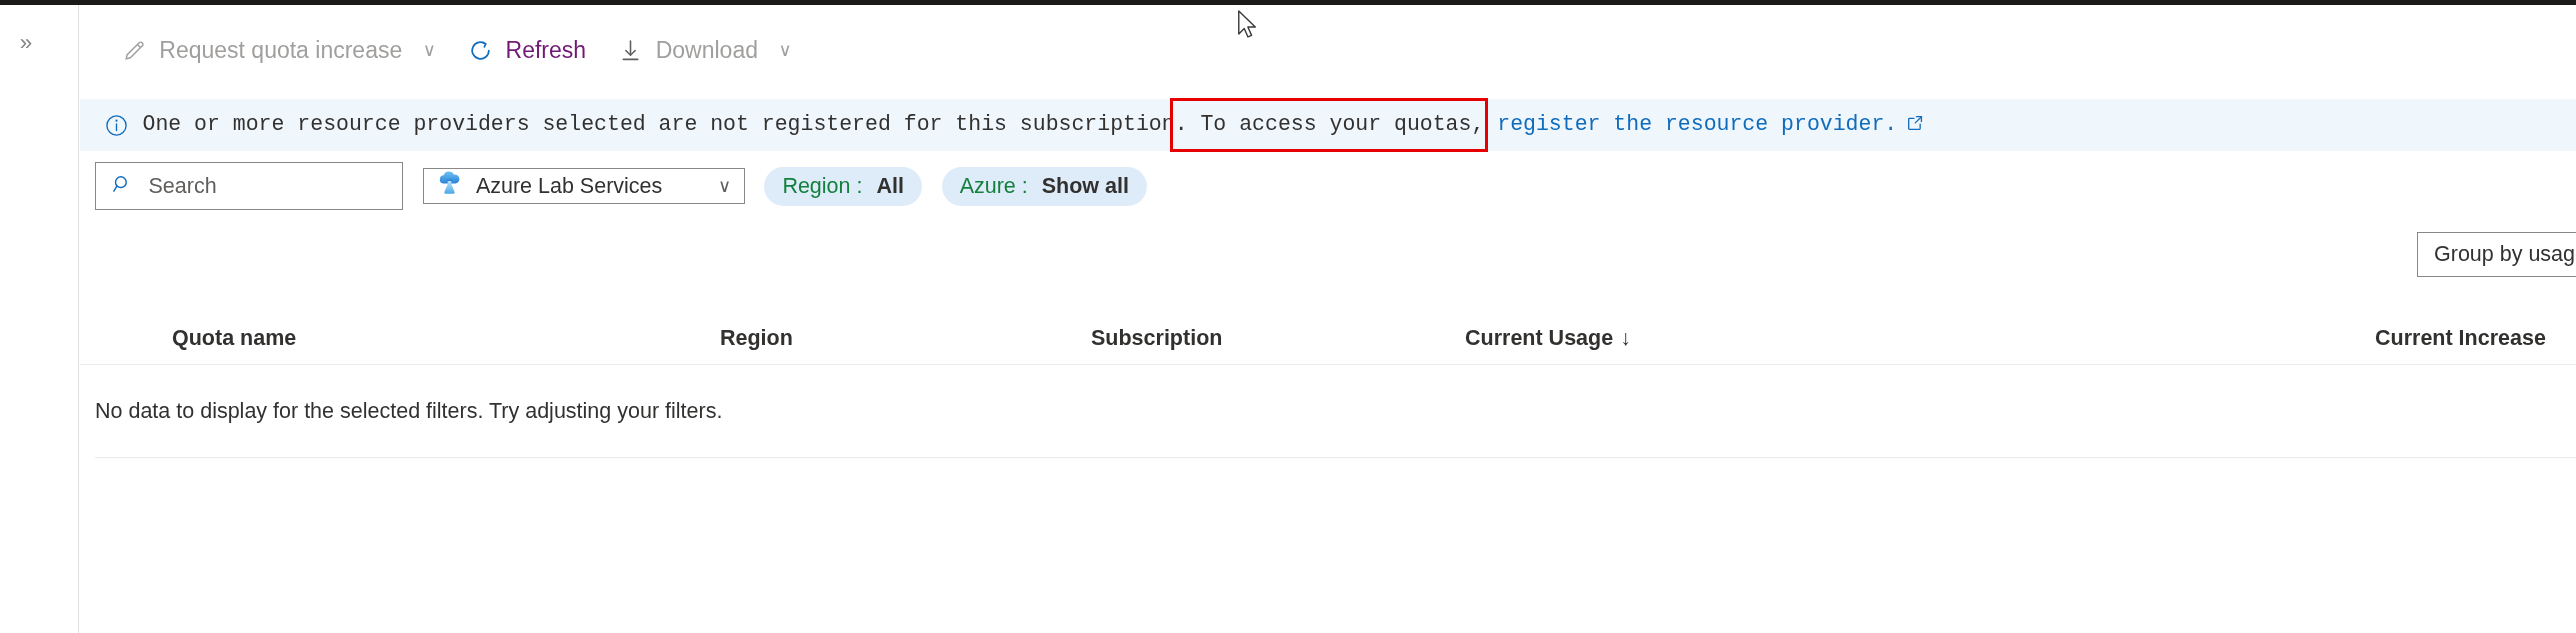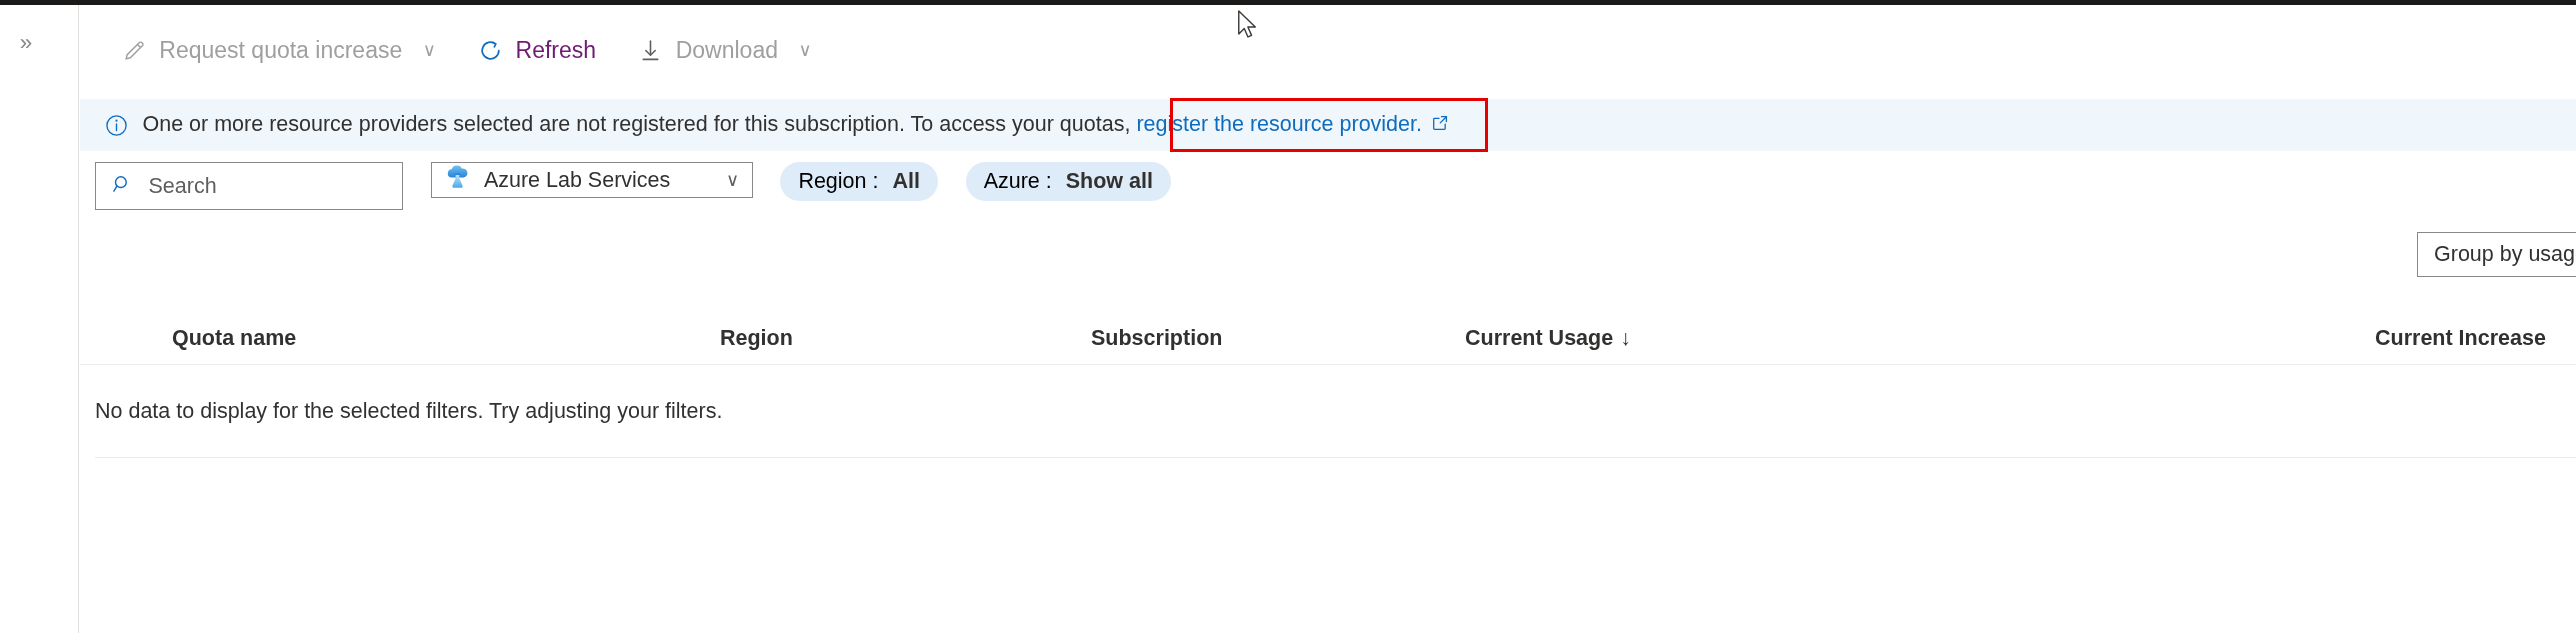--- a/index.html
+++ b/index.html
@@ -54,21 +54,21 @@
     background: #ffffff;
   }
 
   
   .command-bar {
     position: absolute;
     top: 21.5px; left: 30px;
     height: 47px;
     display: flex;
     align-items: center;
-    gap: 16px;
+    gap: 6px;
   }
   .cmd-btn {
     display: flex;
     align-items: center;
     gap: 11.6px;
     padding: 7.2px 14.3px 7.2px 10.7px;
     font-size: 23px;
     background: transparent;
     border: none;
     cursor: pointer;
@@ -95,20 +95,21 @@
   .notif {
     position: absolute;
     top: 94px; left: 0;
     width: 2496px;
     height: 52px;
     background: #eff6fc;
     display: flex;
     align-items: center;
     padding-left: 23px;
     box-sizing: border-box;
+    font-family: Liberation Mono, monospace;
   }
   .notif-icon {
     width: 27px; height: 27px;
     flex: none;
     margin-right: 12.5px;
     display: inline-flex;
     align-items: center;
     justify-content: center;
   }
   .notif-text {
@@ -136,21 +137,22 @@
     border: 3.6px solid #e60000;
     box-sizing: border-box;
     pointer-events: none;
   }
 
   
   .filter-row {
     position: absolute;
     top: 157px; left: 15px;
     display: flex;
-    gap: 8px;
+    align-items: center;
+    gap: 0;
   }
   .search-box {
     position: relative;
     width: 308px;
     height: 48px;
     border: 0.9px solid #8a8886;
     background: #ffffff;
     box-sizing: border-box;
     display: flex;
     align-items: center;
@@ -199,21 +201,21 @@
     background: #deecf9;
     display: flex;
     align-items: center;
     padding: 0 18px;
     font-size: 21.5px;
     color: #323130;
     cursor: pointer;
     white-space: nowrap;
   }
   .pill b { font-weight: bold; margin-left: 14px; }
-  .pill .plabel { color: #000000; }
+  .pill .plabel { color: #15803d; }
 
   
   .groupby {
     position: absolute;
     top: 227px;
     left: 2337px;
     width: 295px;
     height: 45px;
     border: 0.9px solid #8a8886;
     background: #ffffff;

